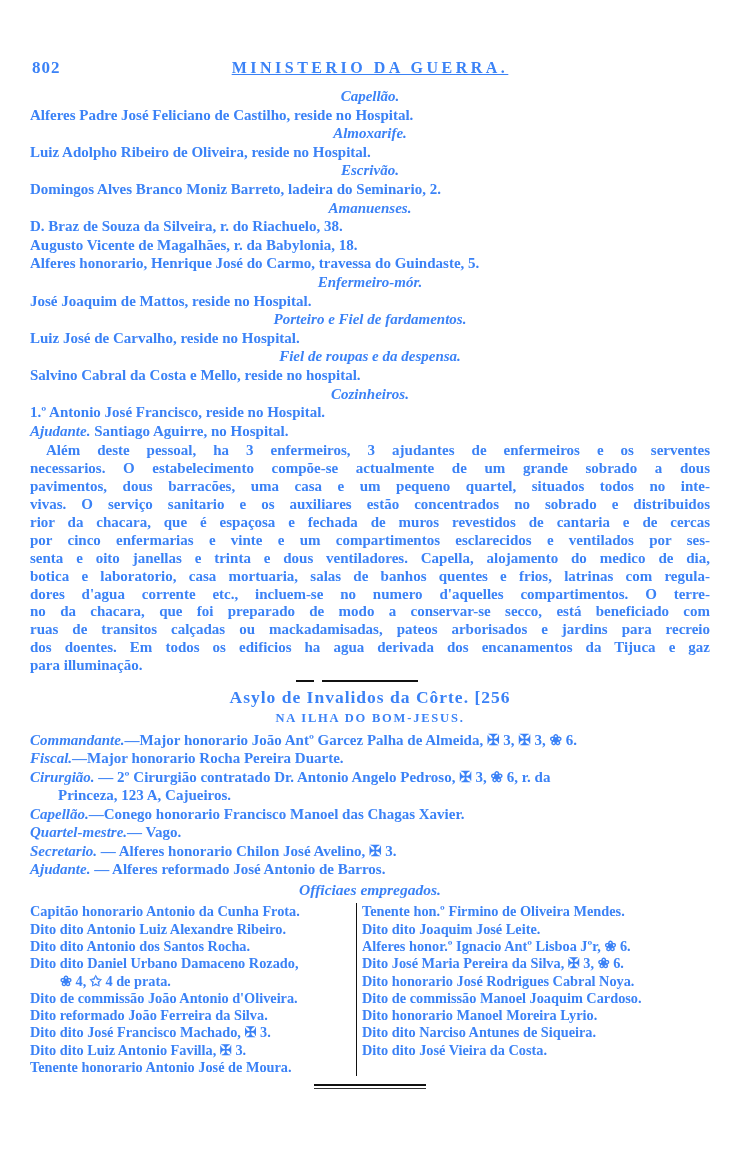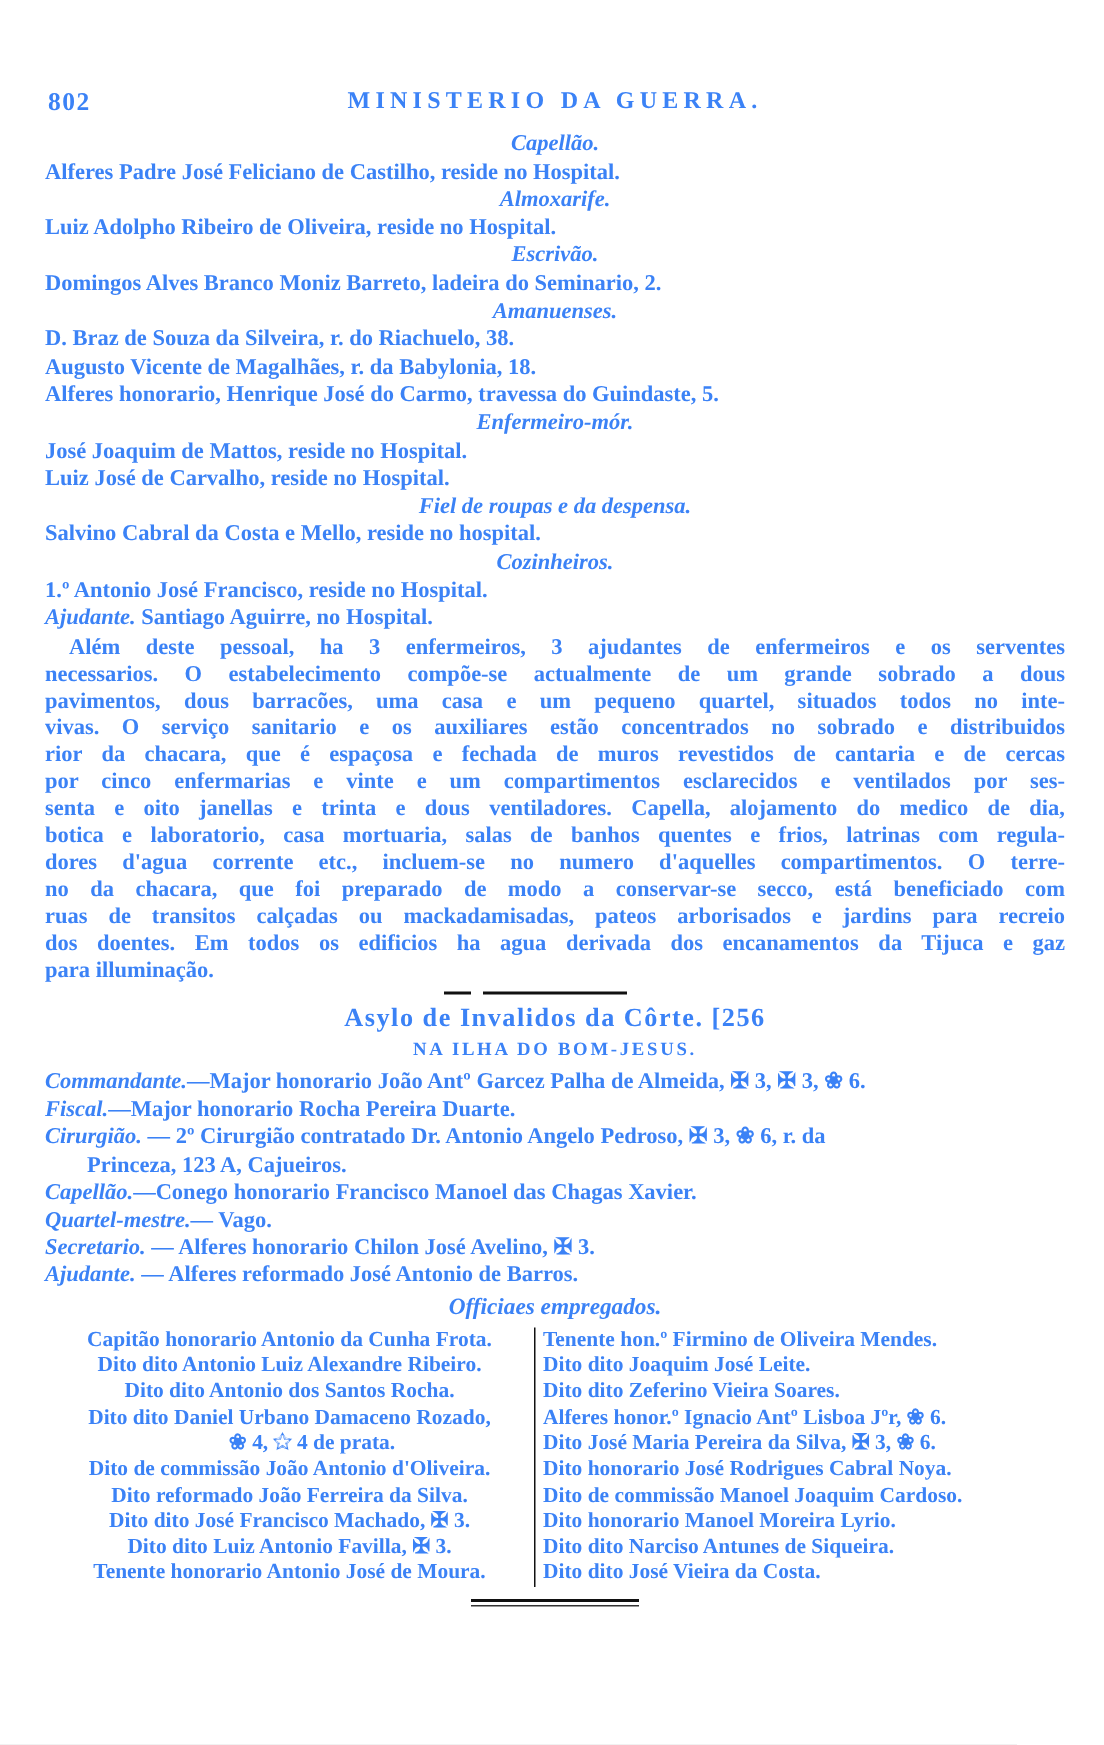--- a/index.html
+++ b/index.html
@@ -10,21 +10,21 @@
     color:#3b82f6;
     font-family:"Liberation Serif","DejaVu Serif",serif;
     font-weight:700;
     overflow:hidden;
     margin:0 auto;
   }
   .content{padding:56px 26px 0 30px;}
   
   .running-head{position:relative;height:24px;}
   .pageno{position:absolute;left:2px;top:2px;font-size:17px;letter-spacing:1px;}
-  .rtitle{text-align:center;font-size:16px;letter-spacing:3.5px;padding-top:3px;}
+  .rtitle{text-align:center;font-size:16px;letter-spacing:3.5px;padding-top:3px;text-decoration:underline;}
   
   .staff{margin-top:7px;font-size:15px;line-height:18.6px;}
   .ghead{text-align:center;font-style:italic;}
   .line{text-align:left;}
   .lbl{font-style:italic;}
   
   .para{margin-top:2px;font-size:15px;line-height:17.9px;}
   .pline{text-align:justify;text-align-last:justify;}
   .pline.pfirst{text-indent:16px;}
   .pline.plast{text-align-last:left;}
@@ -33,21 +33,21 @@
   .rule1::before{content:"";position:absolute;left:-26px;top:-2px;width:18px;border-top:2px solid #111;}
   .rule2{width:112px;margin:8px auto 0 auto;height:2px;border-top:2.5px solid #111;border-bottom:1px solid #333;}
   
   .atitle{text-align:center;font-size:17.5px;margin-top:5px;letter-spacing:1px;}
   .asub{text-align:center;font-size:12.5px;margin-top:3px;letter-spacing:1.8px;}
   .officers{margin-top:5px;font-size:15px;line-height:18.4px;}
   .indent2{padding-left:28px;}
   .offhead{text-align:center;font-style:italic;font-size:15.5px;margin:3px 0 3px 0;}
   
   .cols{display:flex;margin-top:4px;font-size:14.3px;line-height:17.3px;}
-  .colL{width:326px;text-align:center;}
+  .colL{width:326px;}
   .colR{flex:1;border-left:1.5px solid #111;padding-left:5px;}
   .cols .cline{white-space:nowrap;}
   .cindent{padding-left:30px;}
 </style>
 </head>
 <body>
 
 <div class="page">
   <div class="content">
 
@@ -67,20 +67,21 @@
       <div class="line">Domingos Alves Branco Moniz Barreto, ladeira do Seminario, 2.</div>
 
       <div class="ghead">Amanuenses.</div>
       <div class="line">D. Braz de Souza da Silveira, r. do Riachuelo, 38.</div>
       <div class="line">Augusto Vicente de Magalhães, r. da Babylonia, 18.</div>
       <div class="line">Alferes honorario, Henrique José do Carmo, travessa do Guindaste, 5.</div>
 
       <div class="ghead">Enfermeiro-mór.</div>
       <div class="line">José Joaquim de Mattos, reside no Hospital.</div>
 
+      <div class="ghead">Porteiro e Fiel de fardamentos.</div>
       <div class="line">Luiz José de Carvalho, reside no Hospital.</div>
 
       <div class="ghead">Fiel de roupas e da despensa.</div>
       <div class="line">Salvino Cabral da Costa e Mello, reside no hospital.</div>
 
       <div class="ghead">Cozinheiros.</div>
       <div class="line">1.º Antonio José Francisco, reside no Hospital.</div>
       <div class="line"><span class="lbl">Ajudante.</span><span> Santiago Aguirre, no Hospital.</span></div>
     </section>
 
@@ -128,21 +129,20 @@
           <div class="cline cindent">❀ 4, ✩ 4 de prata.</div>
           <div class="cline">Dito de commissão João Antonio d'Oliveira.</div>
           <div class="cline">Dito reformado João Ferreira da Silva.</div>
           <div class="cline">Dito dito José Francisco Machado, ✠ 3.</div>
           <div class="cline">Dito dito Luiz Antonio Favilla, ✠ 3.</div>
           <div class="cline">Tenente honorario Antonio José de Moura.</div>
         </div>
         <div class="colR">
           <div class="cline">Tenente hon.º Firmino de Oliveira Mendes.</div>
           <div class="cline">Dito dito Joaquim José Leite.</div>
-          <div class="cline">Dito dito Zeferino Vieira Soares.</div>
           <div class="cline">Alferes honor.º Ignacio Antº Lisboa Jºr, ❀ 6.</div>
           <div class="cline">Dito José Maria Pereira da Silva, ✠ 3, ❀ 6.</div>
           <div class="cline">Dito honorario José Rodrigues Cabral Noya.</div>
           <div class="cline">Dito de commissão Manoel Joaquim Cardoso.</div>
           <div class="cline">Dito honorario Manoel Moreira Lyrio.</div>
           <div class="cline">Dito dito Narciso Antunes de Siqueira.</div>
           <div class="cline">Dito dito José Vieira da Costa.</div>
         </div>
       </div>
 

